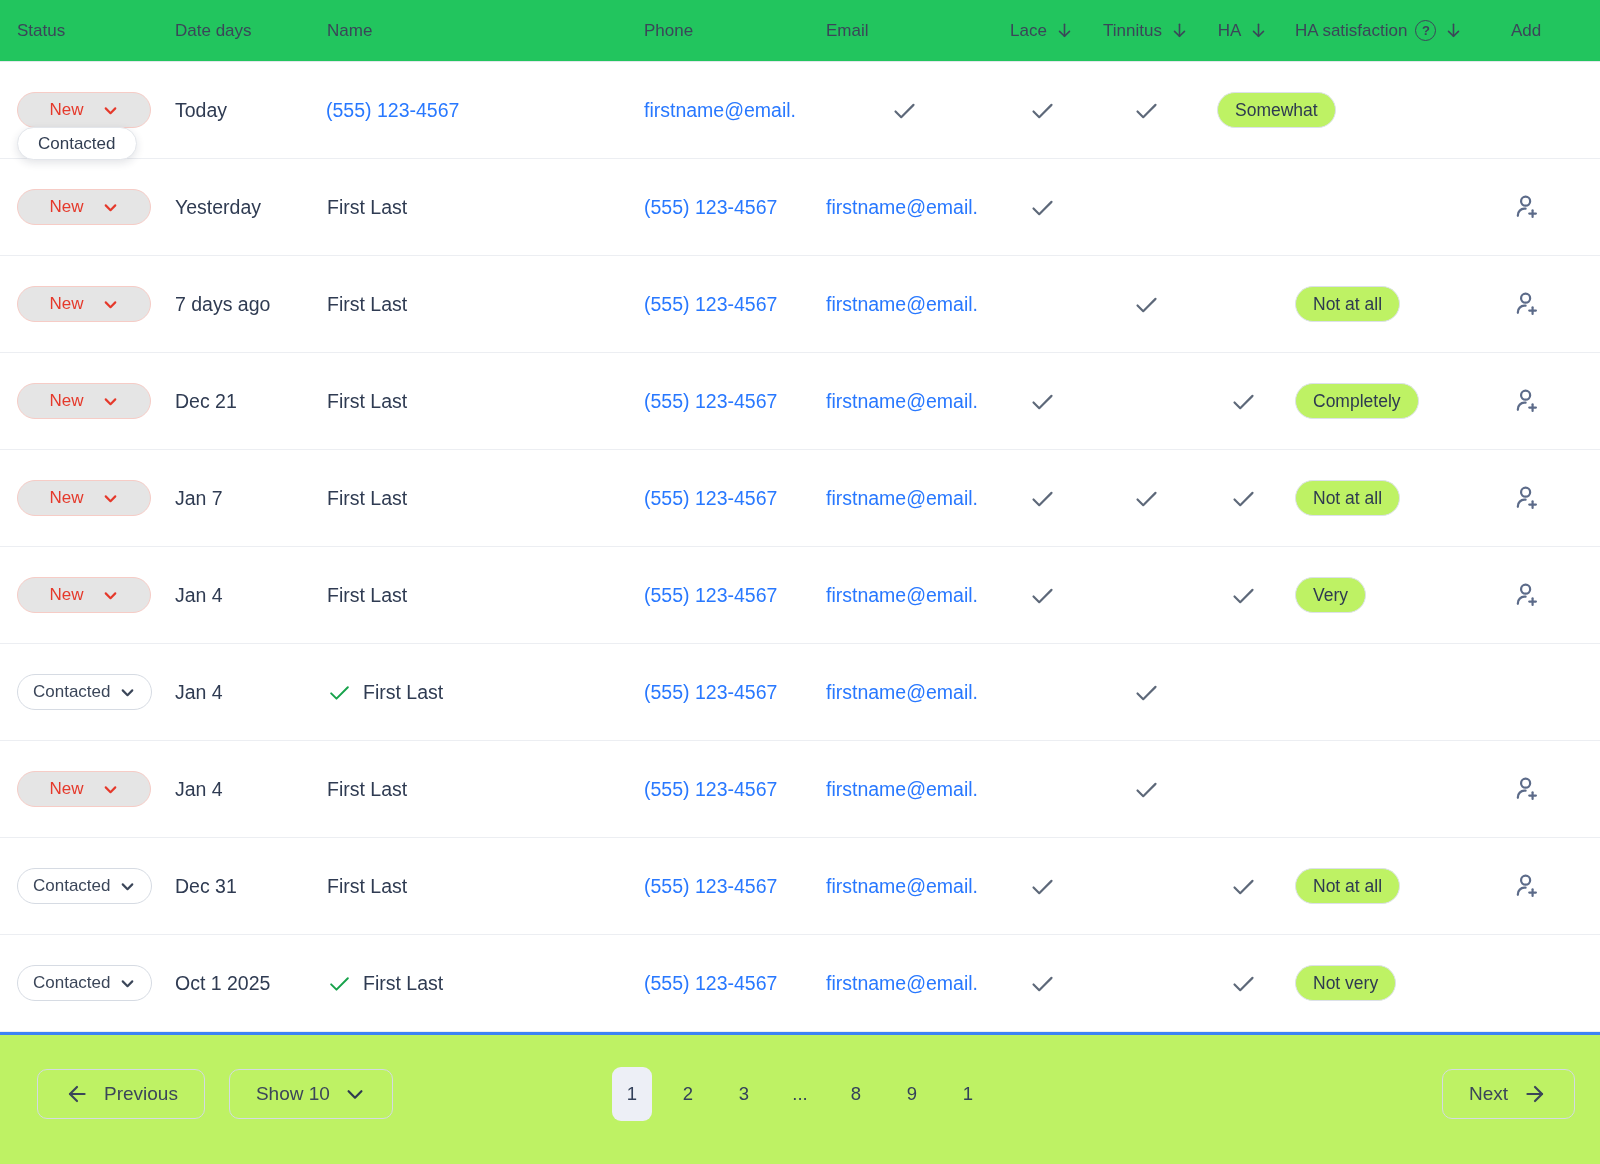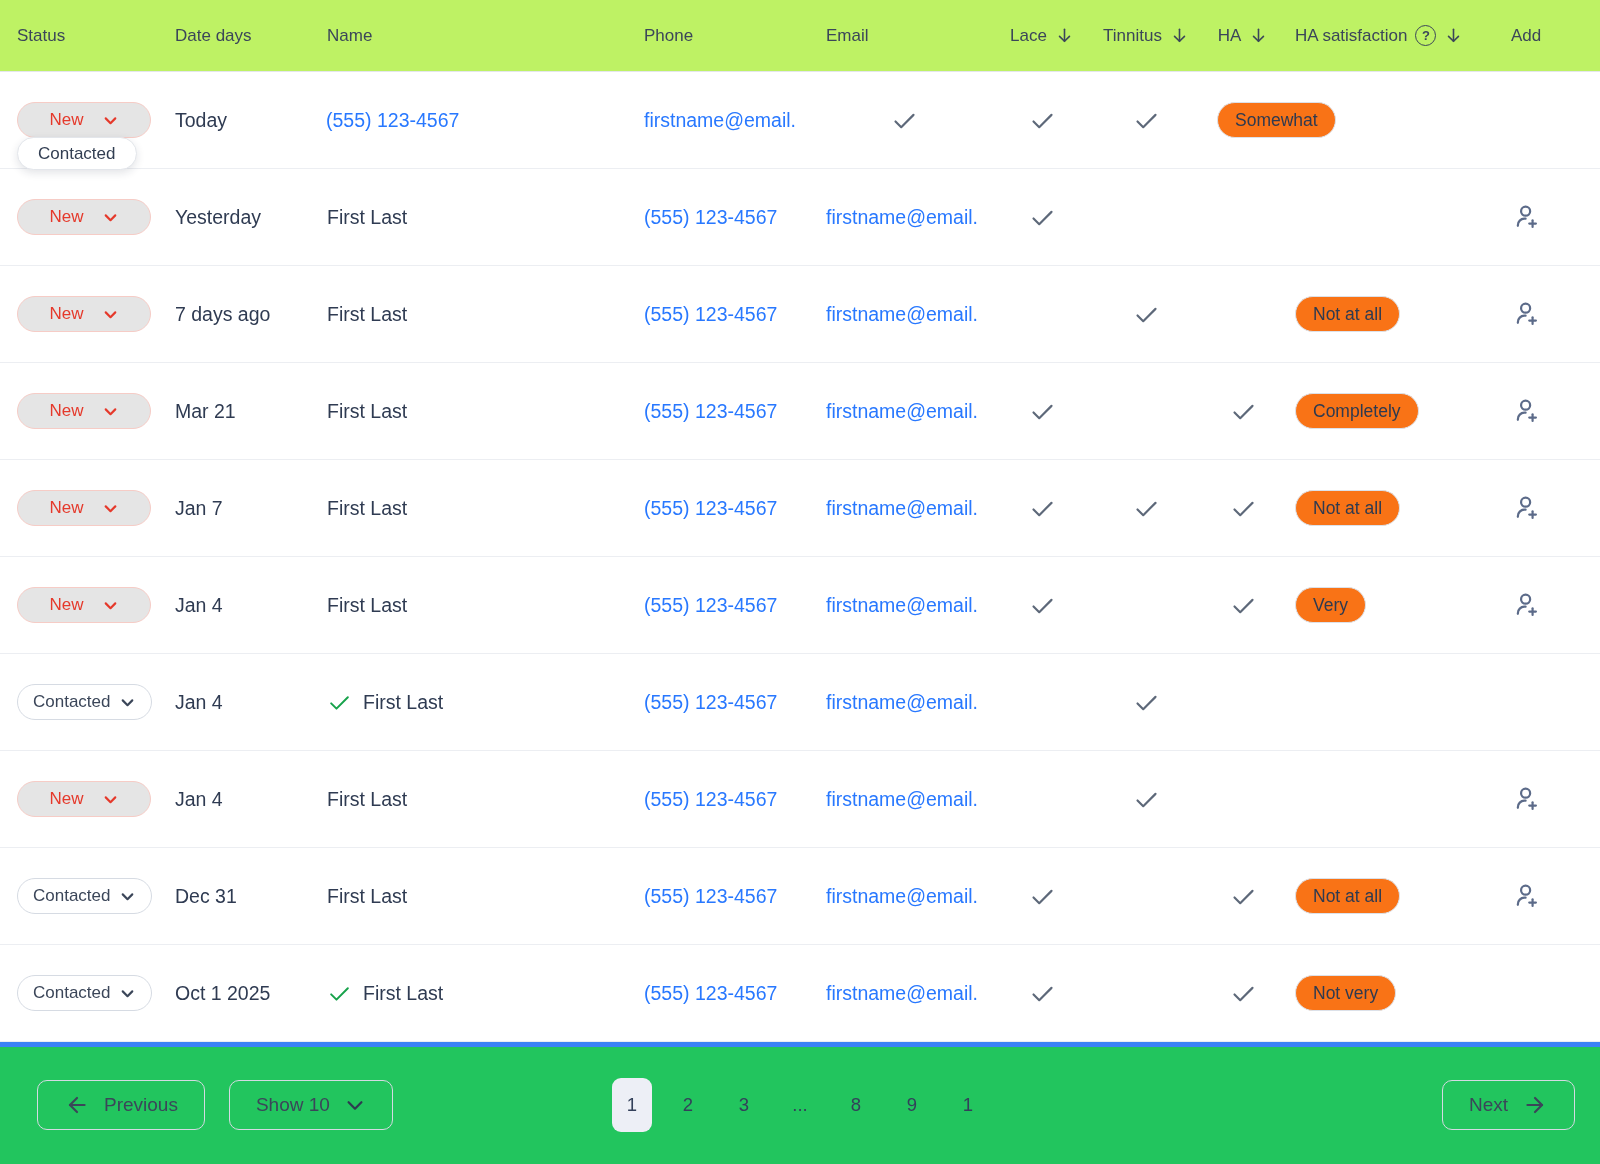--- a/index.html
+++ b/index.html
@@ -7,21 +7,21 @@
   body {
     width:1600px; height:1164px; background:#ffffff;
     font-family:"Liberation Sans", sans-serif; color:#303c52; overflow:hidden;
   }
   .grid-cols {
     display:grid;
     grid-template-columns:160px 152px 318px 182px 184px 92px 116px 78px 213px 105px;
   }
   
   .thead {
-    height:72px; align-items:center; background:#bef264;
+    height:62px; align-items:center; background:#22c55e;
     border-bottom:1px solid #e4e7ec; font-size:17px; color:#3b4659;
   }
   .th { display:flex; align-items:center; gap:8px; white-space:nowrap; }
   .th-status { padding-left:17px; }
   .th-date, .th-name { padding-left:15px; }
   .th-phone, .th-email { padding-left:14px; }
   .th-lace, .th-tinnitus, .th-ha { justify-content:center; }
   .th-satisfaction { padding-left:13px; }
   .th-add { padding-left:16px; }
   .sort-arrow { display:inline-flex; color:#3b4659; cursor:pointer; }
@@ -54,27 +54,27 @@
   .status-contacted { background:#ffffff; border-color:#d6dbe3; color:#3b4659; gap:8px; min-width:0; padding:0 15px; }
   .status-option {
     position:absolute; top:35px; left:0; height:33px; padding:0 20px; z-index:3;
     background:#ffffff; border:1px solid #e3e6eb; border-radius:17px;
     box-shadow:0 3px 9px rgba(25,35,60,.12); display:flex; align-items:center;
     font-size:17px; color:#323e52; cursor:pointer; white-space:nowrap;
   }
   
   .sat-pill {
     height:36px; padding:0 17px; border-radius:18px; border:1px solid #dce1e9;
-    background:#f97316; display:inline-flex; align-items:center;
+    background:#bef264; display:inline-flex; align-items:center;
     font-size:17.5px; color:#2e3a50; white-space:nowrap;
   }
   .add-btn { background:none; border:none; padding:0; color:#5c6b89; cursor:pointer; display:inline-flex; }
   
   .tfoot {
-    height:132px; background:#22c55e; border-top:5px solid #3b82f6;
+    height:132px; background:#bef264; border-top:3px solid #3b82f6;
     display:flex; align-items:center; padding:0 25px 12px 37px; position:relative;
   }
   .fbtn {
     height:50px; border-radius:10px; border:1.5px solid #d4dae2; background:transparent;
     color:#3b4659; font-size:19px; font-family:inherit; display:inline-flex;
     align-items:center; gap:14px; padding:0 26px; cursor:pointer; white-space:nowrap;
   }
   .show-btn { margin-left:24px; }
   .next-btn { margin-left:auto; }
   .pages {
@@ -287,21 +287,21 @@
       <div class="td td-status">
         <div class="status-wrap"><div class="status-pill status-new">
             <span>New</span>
             <span style="display: inline-flex;">
               <svg width="17" height="17" viewBox="0 0 16 16" fill="none" stroke="#e5392b" stroke-width="2" stroke-linecap="round" stroke-linejoin="round">
                 <path d="M3.5 6l4.5 4.5L12.5 6"></path>
               </svg>
             </span>
           </div></div>
       </div>
-      <div class="td td-date">Mar 21</div>
+      <div class="td td-date">Dec 21</div>
       <div class="td td-name">
         <span>First Last</span>
       </div>
       <div class="td td-phone">
         <span class="link">(555) 123-4567</span>
       </div>
       <div class="td td-email">
         <span class="link">firstname@email.</span>
       </div>
       <div class="td td-lace">

